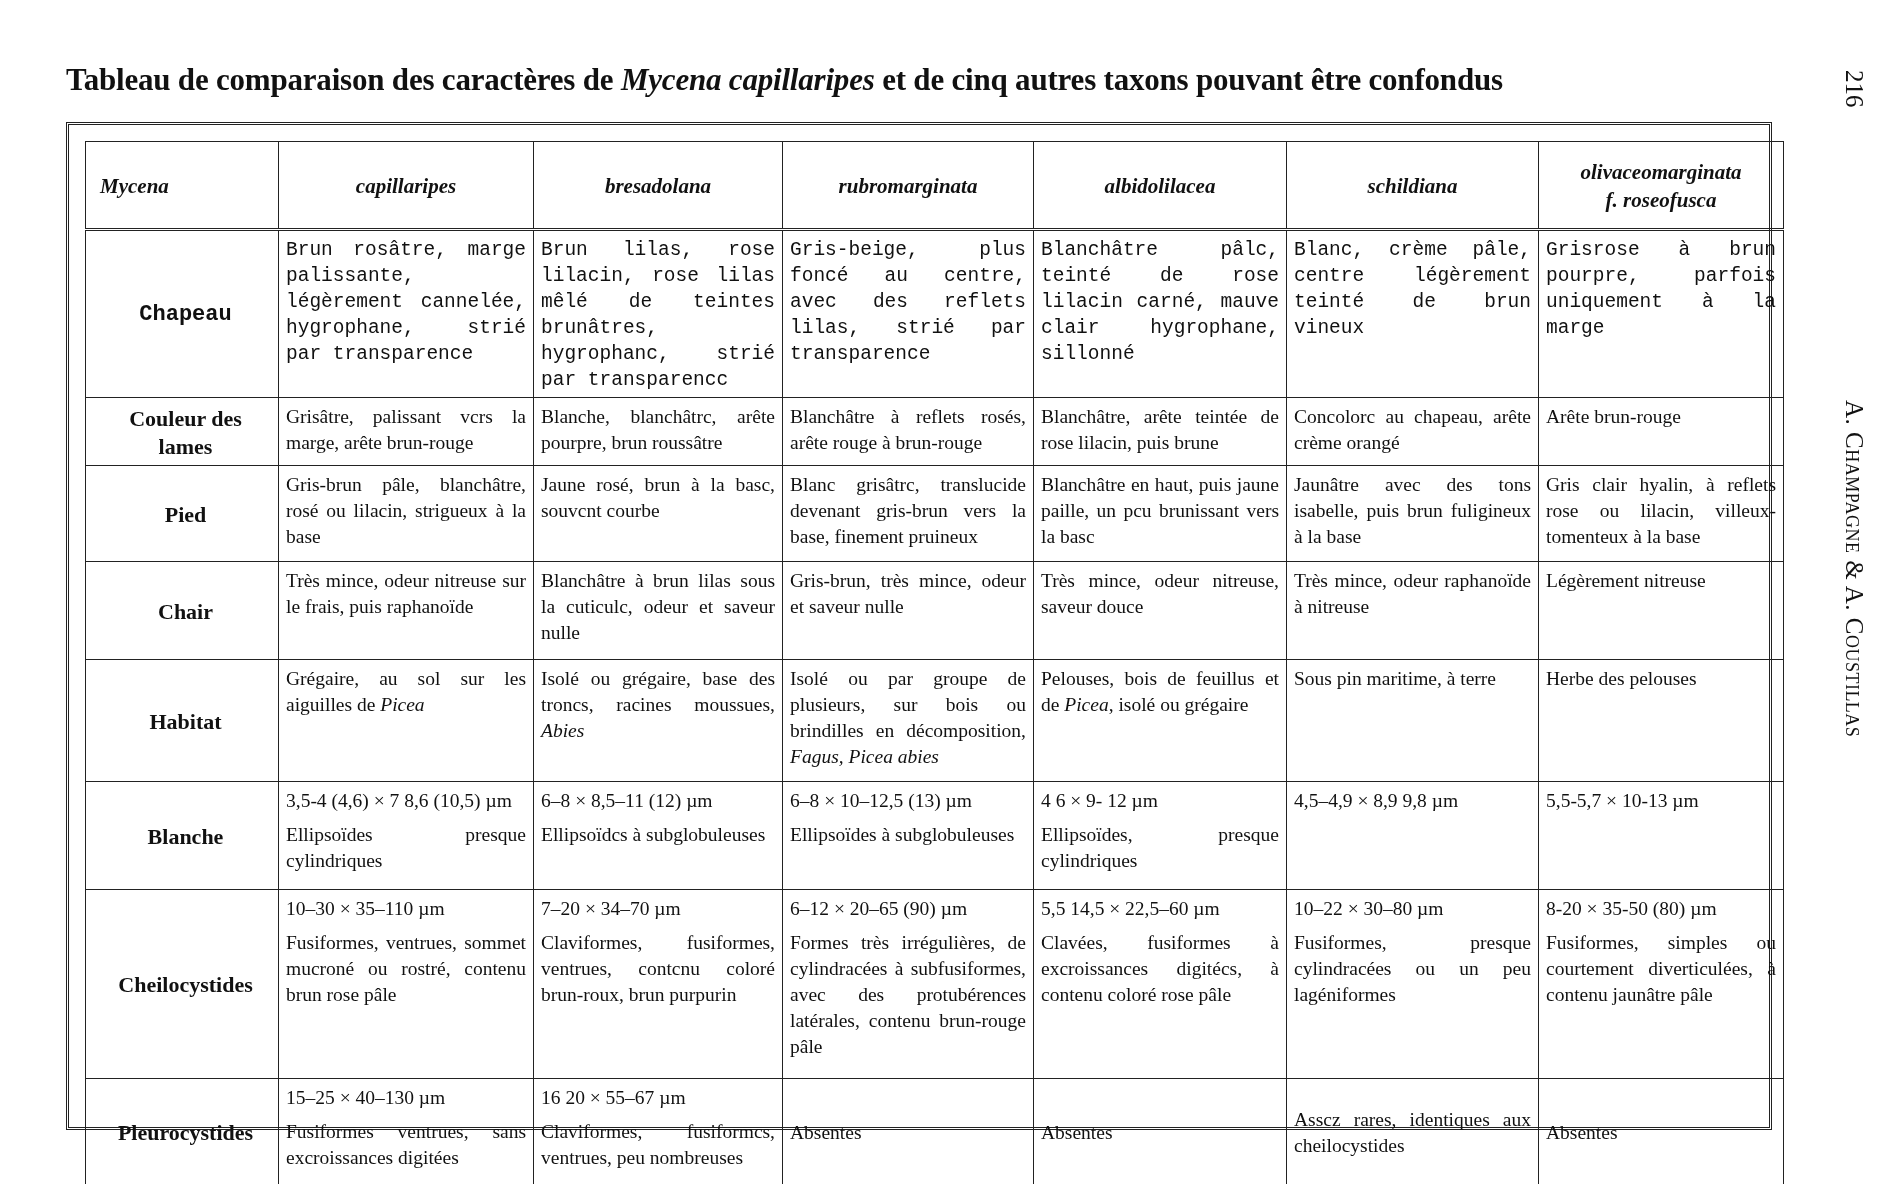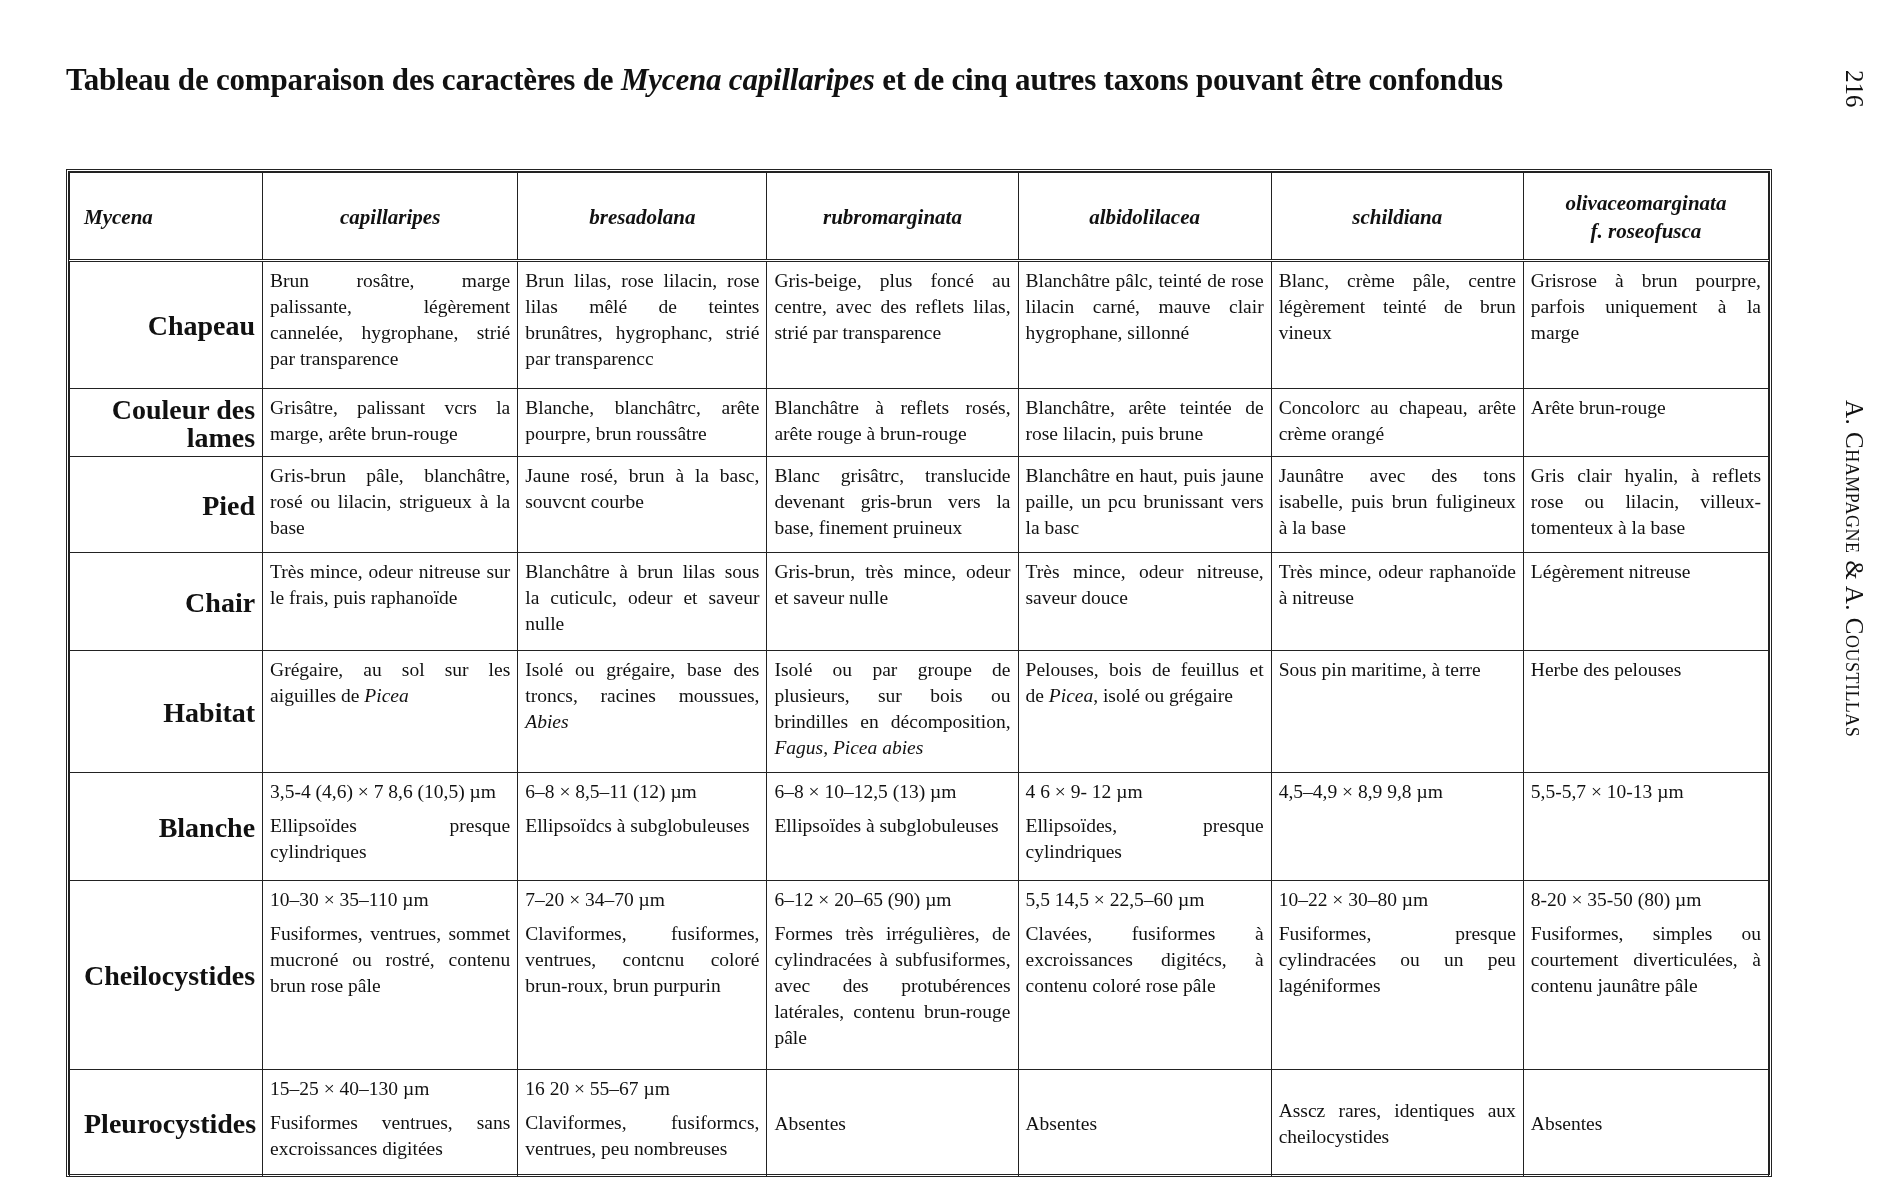--- a/index.html
+++ b/index.html
@@ -15,21 +15,21 @@
   .page-num {
     position: absolute; left: 1840px; top: 70px;
     writing-mode: vertical-rl; font-size: 25px;
   }
   .authors {
     position: absolute; left: 1840px; top: 400px;
     writing-mode: vertical-rl; font-size: 25px; font-variant: small-caps; letter-spacing: 0.5px;
   }
   .tbl-wrap {
     position: absolute; left: 66px; top: 122px; width: 1706px; height: 1008px;
-    border: 3px double #222; box-sizing: border-box; padding: 0; margin-top: 47px;
+    border: 3px double #222; box-sizing: border-box; padding: 16px;
   }
   table {
     width: 100%; height: 100%; border-collapse: collapse; table-layout: fixed;
   }
   col.c0 { width: 193px; }
   col.c1 { width: 255px; }
   col.c2 { width: 249px; }
   col.c3 { width: 251px; }
   col.c4 { width: 253px; }
   col.c5 { width: 252px; }
@@ -38,24 +38,24 @@
     border: 1.5px solid #222; vertical-align: top; padding: 6px 7px 4px 7px;
     font-size: 19.5px; line-height: 26px; text-align: justify; font-weight: normal;
   }
   tr.hdr th {
     height: 76px; vertical-align: middle; text-align: center;
     font-weight: bold; font-style: italic; font-size: 21px; line-height: 28px;
     border-bottom: 3px double #222;
   }
   tr.hdr th.rowhead { text-align: left; padding-left: 14px; }
   td.rowlabel {
-    vertical-align: middle; font-weight: bold; font-size: 28px; line-height: 28px;
-    padding-left: 14px; text-align: right;
-  }
-  tr.r1 td { height: 116px; }
+    vertical-align: middle; font-weight: bold; font-size: 22px; line-height: 28px;
+    padding-left: 14px; text-align: center;
+  }
+  tr.r1 td { height: 116px; font-family: Liberation Mono, monospace; }
   tr.r2 td { height: 57px; }
   tr.r3 td { height: 85px; }
   tr.r4 td { height: 87px; }
   tr.r5 td { height: 111px; }
   tr.r6 td { height: 97px; }
   tr.r7 td { height: 178px; }
   tr.r8 td { height: 96px; }
   .dim { display: block; margin-bottom: 8px; white-space: nowrap; text-align: left; }
   .desc { display: block; }
   .vcenter { vertical-align: middle !important; }

